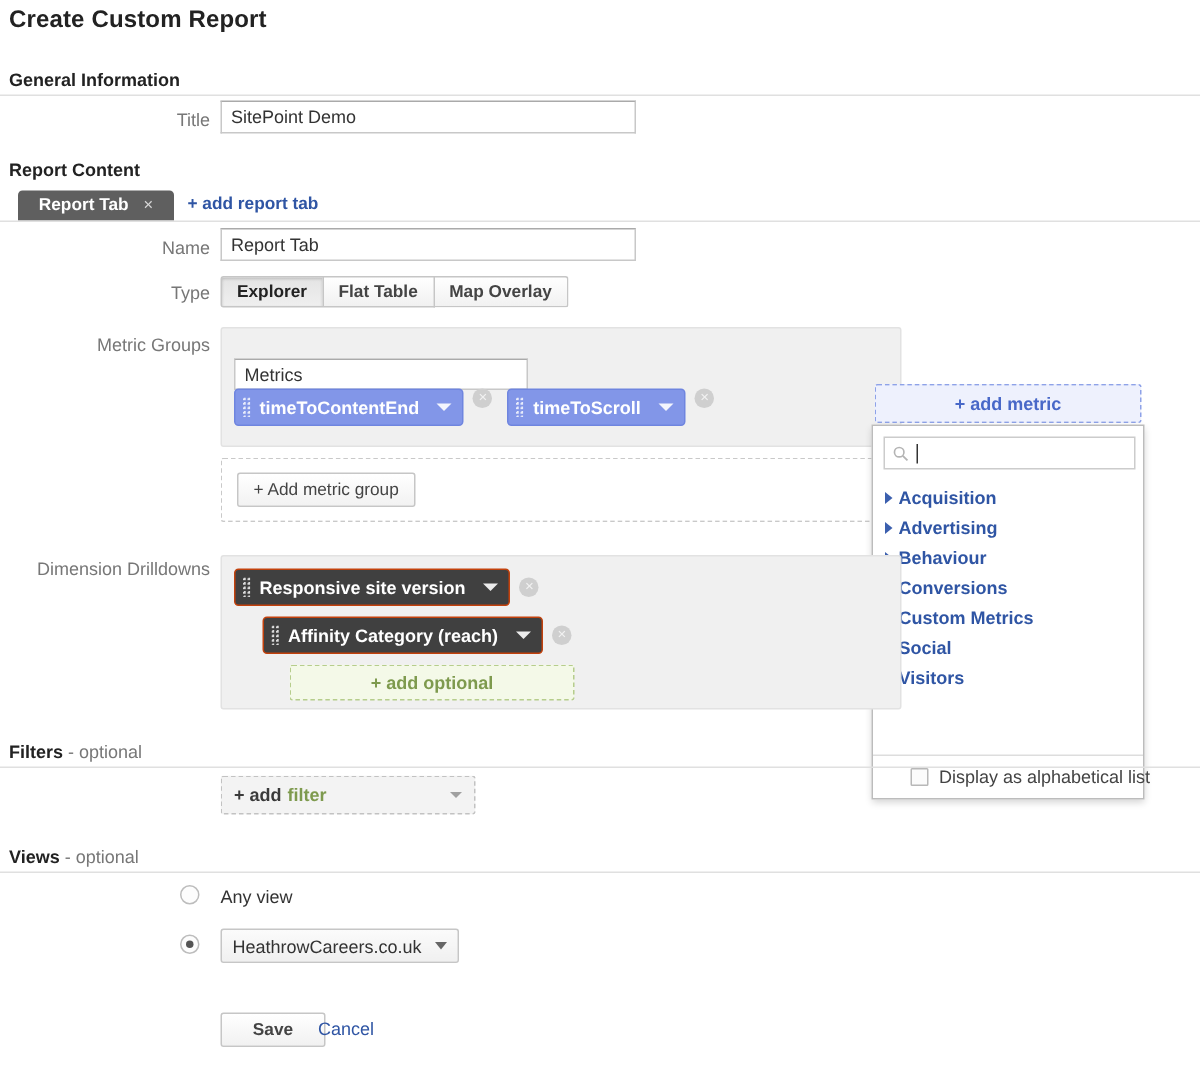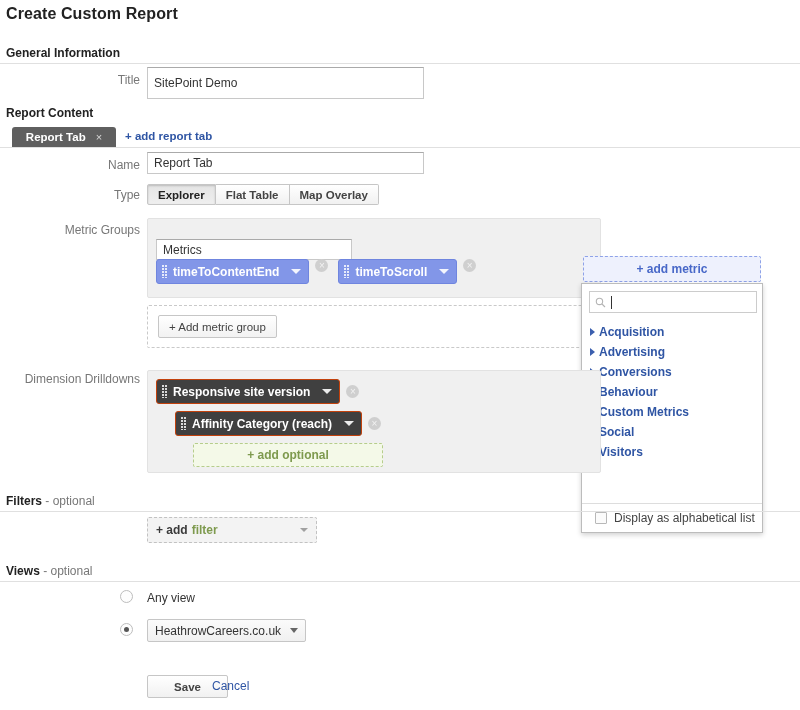--- a/index.html
+++ b/index.html
@@ -289,21 +289,21 @@
     border-left: 5px solid #3b5fae;
     flex: none;
   }
   .picker-footer {
     position: absolute;
     left: 0; right: 0; bottom: 0;
     height: 29px;
     border-top: 1px solid #dddddd;
     display: flex;
     align-items: center;
-    padding-left: 13px;
+    padding-left: 25px;
     gap: 7px;
   }
   .cbox {
     width: 12px; height: 12px;
     border: 1px solid #b8b8b8;
     background: #fbfbfb;
     border-radius: 1px;
     flex: none;
     cursor: pointer;
   }
@@ -407,21 +407,21 @@
     width: 0; height: 0;
     border-left: 4px solid transparent;
     border-right: 4px solid transparent;
     border-top: 5px solid #666666;
   }
 
   
   .save-btn {
     position: absolute;
     left: 147px; top: 675px;
-    width: 81px; height: 23px;
+    width: 70px; height: 23px;
     background: linear-gradient(to bottom, #ffffff, #f1f1f1);
     border: 1px solid #c6c6c6;
     border-radius: 2px;
     font-family: "Liberation Sans", sans-serif;
     font-size: 11.5px;
     font-weight: bold;
     color: #444444;
     cursor: pointer;
   }
   .cancel-link {
@@ -439,21 +439,21 @@
 <div class="page">
 
   <div class="page-title">Create Custom Report</div>
 
   <div class="section-head" style="top:46px;">
     <span>General Information</span>
   </div>
   <div class="hr" style="top:63px;"></div>
 
   <div class="field-label" style="left:40px; top:73px; width:100px;">Title</div>
-  <input class="text-input" style="left: 147px; top: 67px; width: 277px; height: 32px;" value="SitePoint Demo">
+  <input class="text-input" style="left: 147px; top: 67px; width: 277px; height: 22px;" value="SitePoint Demo">
 
   <div class="section-head" style="top:106px;">
     <span>Report Content</span>
   </div>
 
   <div class="tab-chip">
     <span>Report Tab</span>
     <span class="x">×</span>
   </div>
   <a class="add-report-tab">+ add report tab</a>
@@ -511,25 +511,25 @@
       <div class="picker-item">
         <span class="tri"></span>
         <span>Acquisition</span>
       </div>
       <div class="picker-item">
         <span class="tri"></span>
         <span>Advertising</span>
       </div>
       <div class="picker-item">
         <span class="tri"></span>
-        <span>Conversions</span>
+        <span>Behaviour</span>
       </div>
       <div class="picker-item">
         <span class="tri"></span>
-        <span>Behaviour</span>
+        <span>Conversions</span>
       </div>
       <div class="picker-item">
         <span class="tri"></span>
         <span>Custom Metrics</span>
       </div>
       <div class="picker-item">
         <span class="tri"></span>
         <span>Social</span>
       </div>
       <div class="picker-item">

